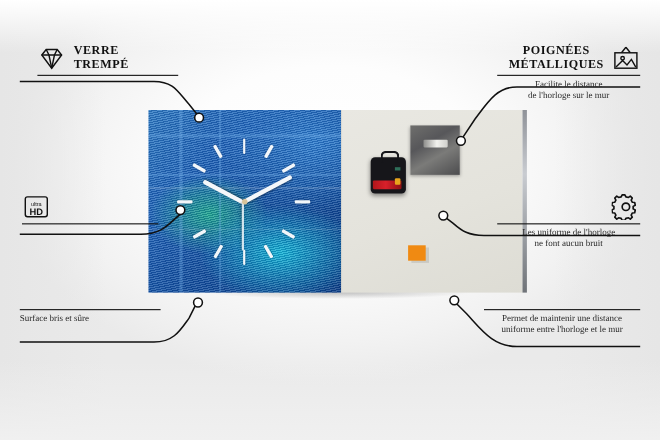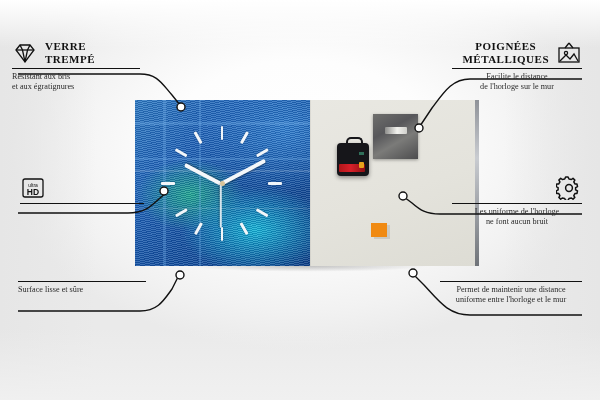--- a/index.html
+++ b/index.html
@@ -143,54 +143,52 @@
     <g fill="#ffffff" stroke="#111111" stroke-width="1.4">
       <circle cx="181" cy="107" r="4"></circle>
       <circle cx="164" cy="191" r="4"></circle>
       <circle cx="180" cy="275" r="4"></circle>
       <circle cx="419" cy="128" r="4"></circle>
       <circle cx="403" cy="196" r="4"></circle>
       <circle cx="413" cy="273" r="4"></circle>
     </g>
   </svg>
 
-  <div class="callout calloutL" style="left:12px;top:40px;width:128px;">
+  <div class="callout calloutL" style="left:34px;top:40px;width:128px;">
     <div class="head">
       <span class="ico">
         <svg viewBox="0 0 26 24" width="26" height="24" stroke="#111" stroke-width="1.3" fill="none">
           <path d="M4 9 L8 4 H18 L22 9 L13 21 Z"></path>
           <path d="M4 9 H22"></path>
             <path d="M8 4 L10.5 9 L13 21"></path>
             <path d="M18 4 L15.5 9 L13 21"></path>
         </svg>
       </span>
       <span class="title">VERRE
 TREMPÉ</span>
     </div>
     <div class="rule"></div>
-    <div class="sub">Résistant aux bris
-et aux égratignures</div>
   </div>
 
   <div class="callout calloutL" style="left:20px;top:176px;width:124px;">
     <div class="head">
       <span class="ico">
         <svg viewBox="0 0 26 24" width="26" height="24">
           <rect x="3" y="3" width="20" height="18" rx="2" fill="none" stroke="#111" stroke-width="1.3"></rect>
           <text x="13" y="11" font-family="Liberation Sans, sans-serif" font-size="5" text-anchor="middle" fill="#111">ultra</text>
           <text x="13" y="19" font-family="Liberation Sans, sans-serif" font-size="8.5" font-weight="bold" text-anchor="middle" fill="#111">HD</text>
         </svg>
       </span>
     </div>
     <div class="rule"></div>
   </div>
 
   <div class="callout calloutL" style="left:18px;top:278px;width:128px;">
     <div class="rule"></div>
-    <div class="sub">Surface lisse et sûre</div>
+    <div class="sub">Surface bris et sûre</div>
   </div>
 
   <div class="callout calloutR" style="left:452px;top:40px;width:130px;">
     <div class="head">
       <span class="title">POIGNÉES
 MÉTALLIQUES</span>
       <span class="ico">
         <svg viewBox="0 0 26 24" width="26" height="24" stroke="#111" stroke-width="1.3" fill="none">
           <rect x="3" y="7" width="20" height="14"></rect>
           <path d="M13 2 L9 7 M13 2 L17 7"></path>

